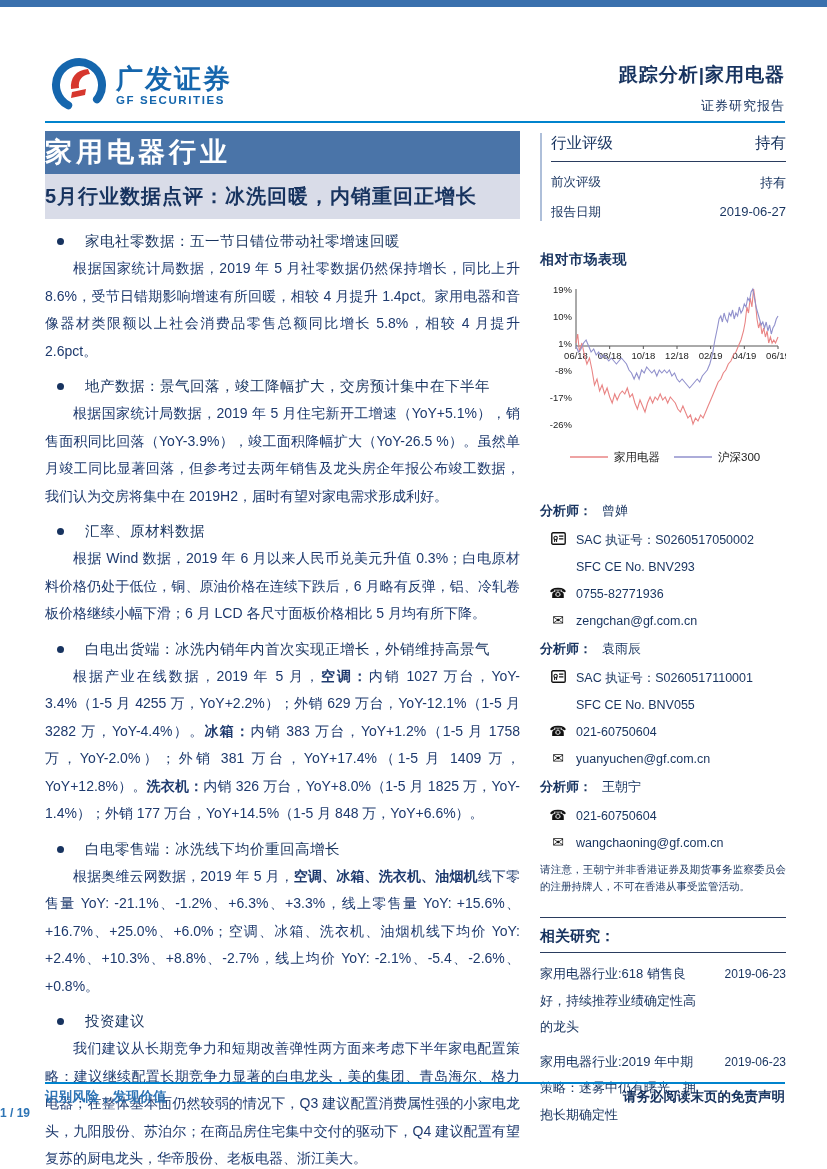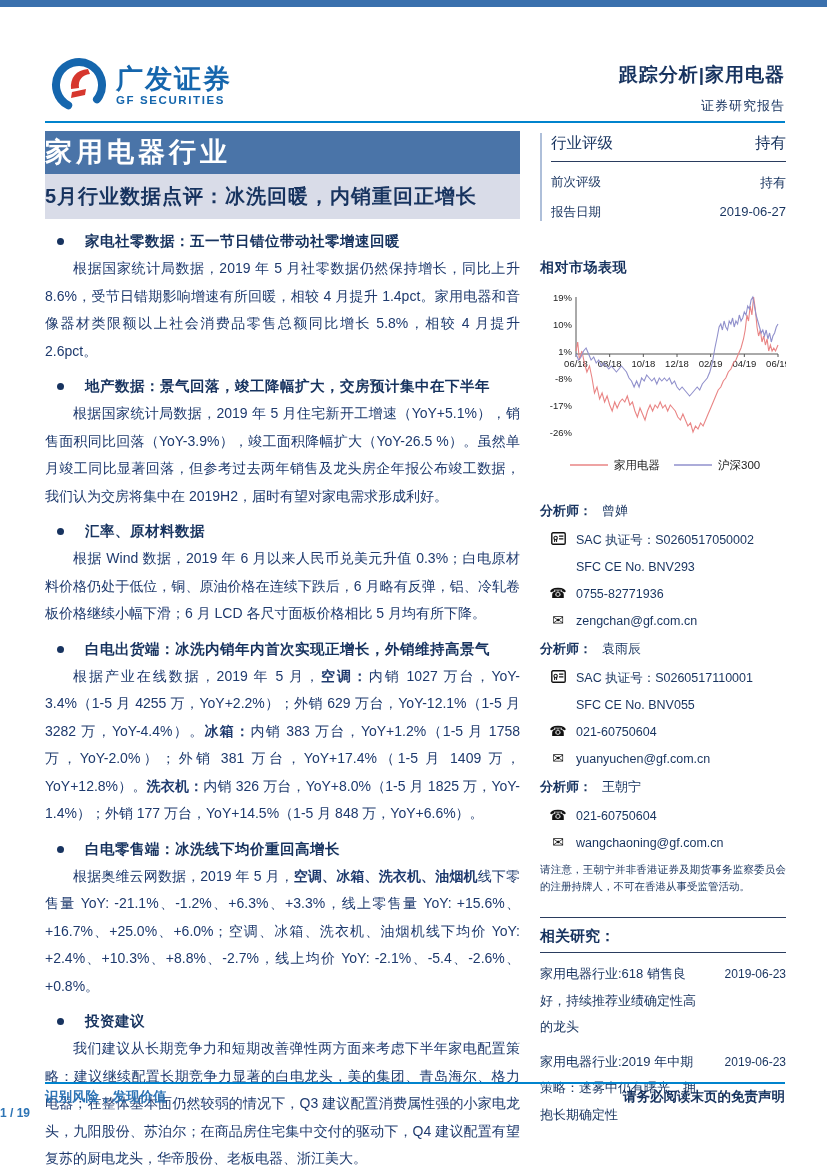--- a/index.html
+++ b/index.html
@@ -18,33 +18,33 @@
   .logo-txt-en{font-size:11.5px;font-weight:bold;color:var(--brand-blue);letter-spacing:1.6px}
   .hdr-right{position:absolute;right:42px;top:62px;text-align:right}
   .doc-type{font-size:19px;font-weight:bold;color:var(--head-navy);letter-spacing:1px}
   .doc-cat{font-size:13px;color:var(--head-navy);margin-top:9px;letter-spacing:1px}
   .hdr-rule{position:absolute;left:45px;top:121px;width:740px;height:2px;background:var(--rule-blue)}
   
   .main-col{position:absolute;left:45px;top:131px;width:475px}
   .title-bar{height:43px;background:var(--title-bar);color:#fff;font-size:27px;font-weight:bold;line-height:43px;letter-spacing:4px}
   .subtitle-bar{height:45px;background:var(--subtitle-bg);color:var(--head-navy);font-size:20px;font-weight:bold;line-height:45px;text-align:left;padding-right:5px;letter-spacing:1px}
   .sections{margin-top:10px}
-  .sec-head{position:relative;padding-left:40px;font-size:14.5px;font-weight:bold;color:var(--head-navy);line-height:24px;margin-top:9px;letter-spacing:.5px}
+  .sec-head{position:relative;padding-left:40px;font-size:14.5px;font-weight:normal;color:var(--head-navy);line-height:24px;margin-top:9px;letter-spacing:.5px}
   .dot{position:absolute;left:12px;top:9px;width:7px;height:7px;border-radius:50%;background:var(--head-navy)}
   .para{font-size:14px;line-height:27.5px;text-align:justify;text-indent:2em;color:var(--navy);margin-top:2px}
   .para b{color:var(--navy)}
   
   .sidebar{position:absolute;left:540px;top:133px;width:246px;color:var(--head-navy)}
   .rating{border-left:2px solid #aebfd9;padding-left:9px}
   .rating-top{display:flex;justify-content:space-between;font-size:15.5px;font-weight:normal;padding-bottom:7px;border-bottom:1.5px solid #2a3c5e}
   .rating-row{display:flex;justify-content:space-between;font-size:12.5px;margin-top:12px}
   .rating-row .v{font-size:13px}
-  .perf-title{font-size:14px;font-weight:bold;margin-top:38px;letter-spacing:.5px}
+  .perf-title{font-size:14px;font-weight:bold;margin-top:30px;letter-spacing:.5px}
   .perf-chart{margin-top:10px}
-  .analysts{margin-top:14px}
+  .analysts{margin-top:22px}
   .analyst{margin-top:10px}
   .an-head{display:flex;font-size:13px;line-height:20px}
   .an-label{width:62px;font-weight:bold}
   .an-row{display:flex;align-items:flex-start;font-size:12.5px;line-height:16px;margin-top:11px}
   .an-ico{width:20px;margin-left:8px;flex:0 0 20px;display:flex;justify-content:center;font-size:14px;color:#111;line-height:15px}
   .an-ico svg{display:block}
   .an-val{margin-left:8px}
   .note{font-size:10.5px;line-height:17px;margin-top:10px;text-align:justify}
   .related{margin-top:22px;border-top:1.5px solid #2a3c5e;padding-top:9px}
   .related-title{font-size:15px;font-weight:bold;padding-bottom:6px;border-bottom:1px solid #2a3c5e}

